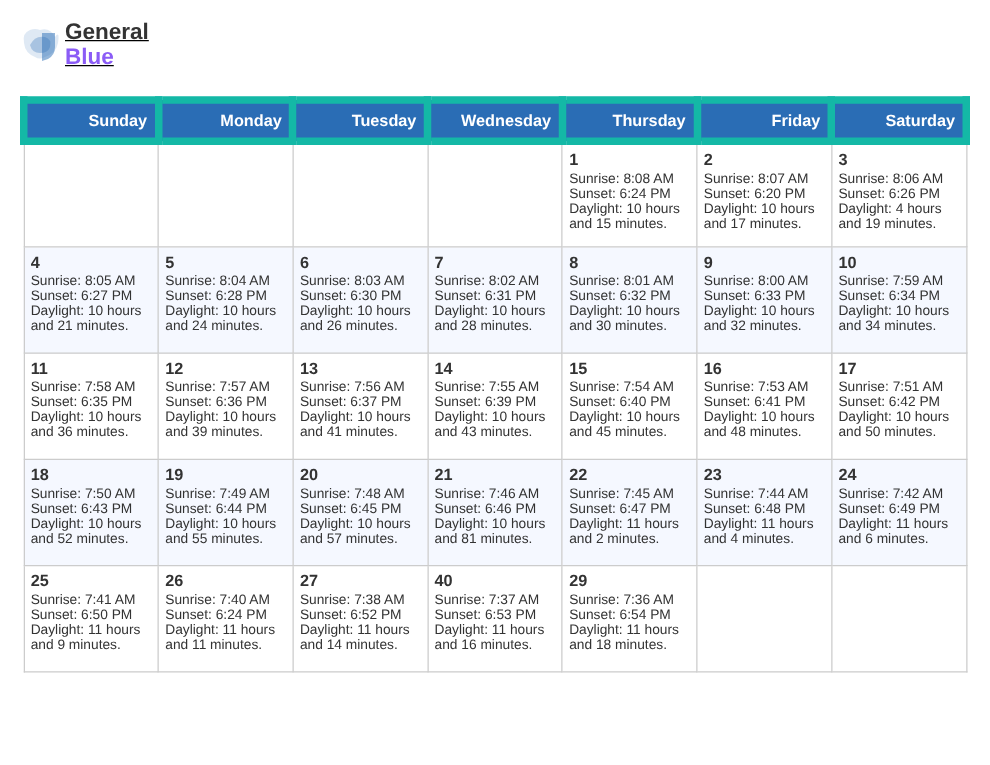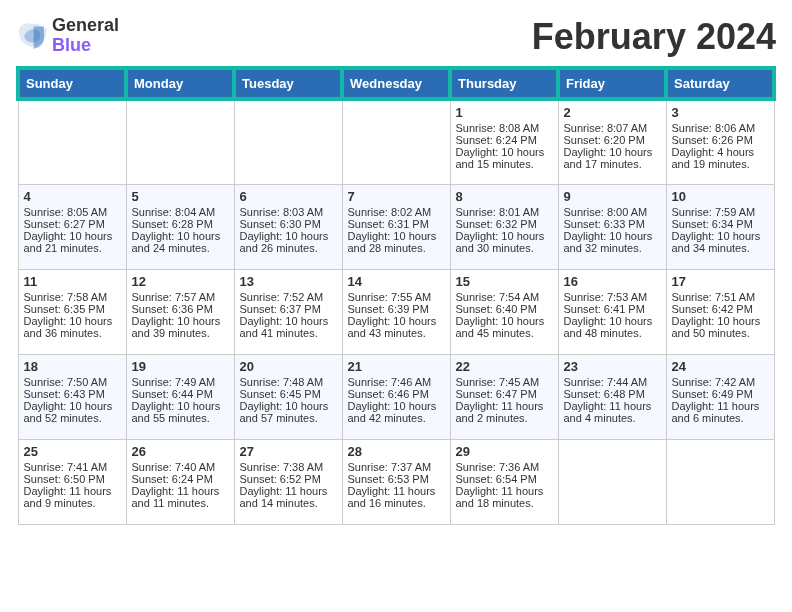--- a/index.html
+++ b/index.html
@@ -7,21 +7,22 @@
       font-family: Arial, sans-serif;
       background: #fff;
       width: 792px;
       min-height: 612px;
       padding: 16px;
     }
     .header-area {
       display: flex;
       justify-content: space-between;
       align-items: flex-start;
-      margin-bottom: 8px;
+      margin-bottom: 21px;
+      text-decoration: underline;
     }
     .logo {
       display: flex;
       align-items: center;
       gap: 4px;
     }
     .logo-text {
       display: flex;
       flex-direction: column;
       line-height: 1.1;
@@ -53,25 +54,25 @@
       color: #555;
     }
     table {
       width: 100%;
       border-collapse: collapse;
       table-layout: fixed;
     }
     th {
       background-color: #2a6db5;
       color: #fff;
-      text-align: left;
+      text-align: right;
       padding: 6px 6px;
       font-size: 13px;
       font-weight: bold;
-      border: 4px solid #14b8a6;
+      border: 6px solid #14b8a6;
     }
     td {
       border: 1px solid #ccc;
       vertical-align: top;
       padding: 4px 5px;
       font-size: 11px;
       color: #333;
       height: 85px;
     }
     .day-num {
@@ -100,21 +101,20 @@
       <path d="M20 5 Q30 2 35 12 Q40 5 38 18 Q36 28 25 32 Q20 35 15 32 Q5 28 4 18 Q2 8 10 5 Q15 3 20 5Z" fill="#2a6db5" opacity="0.15"></path>
       <path d="M10 20 Q15 10 25 12 Q32 14 30 22 Q28 28 20 28 Q12 28 10 20Z" fill="#2a6db5" opacity="0.3"></path>
       <path d="M22 8 L35 8 L35 22 Q35 30 28 34 L22 36 L22 8Z" fill="#2a6db5" opacity="0.5"></path>
     </svg>
     <div class="logo-text">
       <span class="logo-general">General</span>
       <span class="logo-blue">Blue</span>
     </div>
   </div>
   <div class="title-area">
-    <div class="main-title">February 2024</div>
   </div>
 </div>
 
 <table>
   <thead>
     <tr>
 
     <th>Sunday</th>
         <th>Monday</th>
         <th>Tuesday</th>
@@ -139,38 +139,38 @@
         <td><span class="day-num">5</span><span>Sunrise: 8:04 AM</span><br><span>Sunset: 6:28 PM</span><br><span>Daylight: 10 hours and 24 minutes.</span></td>
         <td><span class="day-num">6</span><span>Sunrise: 8:03 AM</span><br><span>Sunset: 6:30 PM</span><br><span>Daylight: 10 hours and 26 minutes.</span></td>
         <td><span class="day-num">7</span><span>Sunrise: 8:02 AM</span><br><span>Sunset: 6:31 PM</span><br><span>Daylight: 10 hours and 28 minutes.</span></td>
         <td><span class="day-num">8</span><span>Sunrise: 8:01 AM</span><br><span>Sunset: 6:32 PM</span><br><span>Daylight: 10 hours and 30 minutes.</span></td>
         <td><span class="day-num">9</span><span>Sunrise: 8:00 AM</span><br><span>Sunset: 6:33 PM</span><br><span>Daylight: 10 hours and 32 minutes.</span></td>
         <td><span class="day-num">10</span><span>Sunrise: 7:59 AM</span><br><span>Sunset: 6:34 PM</span><br><span>Daylight: 10 hours and 34 minutes.</span></td>
       </tr>
       <tr>
         <td><span class="day-num">11</span><span>Sunrise: 7:58 AM</span><br><span>Sunset: 6:35 PM</span><br><span>Daylight: 10 hours and 36 minutes.</span></td>
         <td><span class="day-num">12</span><span>Sunrise: 7:57 AM</span><br><span>Sunset: 6:36 PM</span><br><span>Daylight: 10 hours and 39 minutes.</span></td>
-        <td><span class="day-num">13</span><span>Sunrise: 7:52 AM</span><br><span>Sunset: 6:37 PM</span><br><span>Daylight: 10 hours and 41 minutes.</span></td>
+        <td><span class="day-num">13</span><span>Sunrise: 7:56 AM</span><br><span>Sunset: 6:37 PM</span><br><span>Daylight: 10 hours and 41 minutes.</span></td>
         <td><span class="day-num">14</span><span>Sunrise: 7:55 AM</span><br><span>Sunset: 6:39 PM</span><br><span>Daylight: 10 hours and 43 minutes.</span></td>
         <td><span class="day-num">15</span><span>Sunrise: 7:54 AM</span><br><span>Sunset: 6:40 PM</span><br><span>Daylight: 10 hours and 45 minutes.</span></td>
         <td><span class="day-num">16</span><span>Sunrise: 7:53 AM</span><br><span>Sunset: 6:41 PM</span><br><span>Daylight: 10 hours and 48 minutes.</span></td>
         <td><span class="day-num">17</span><span>Sunrise: 7:51 AM</span><br><span>Sunset: 6:42 PM</span><br><span>Daylight: 10 hours and 50 minutes.</span></td>
       </tr>
       <tr>
         <td><span class="day-num">18</span><span>Sunrise: 7:50 AM</span><br><span>Sunset: 6:43 PM</span><br><span>Daylight: 10 hours and 52 minutes.</span></td>
         <td><span class="day-num">19</span><span>Sunrise: 7:49 AM</span><br><span>Sunset: 6:44 PM</span><br><span>Daylight: 10 hours and 55 minutes.</span></td>
         <td><span class="day-num">20</span><span>Sunrise: 7:48 AM</span><br><span>Sunset: 6:45 PM</span><br><span>Daylight: 10 hours and 57 minutes.</span></td>
-        <td><span class="day-num">21</span><span>Sunrise: 7:46 AM</span><br><span>Sunset: 6:46 PM</span><br><span>Daylight: 10 hours and 42 minutes.</span></td>
+        <td><span class="day-num">21</span><span>Sunrise: 7:46 AM</span><br><span>Sunset: 6:46 PM</span><br><span>Daylight: 10 hours and 81 minutes.</span></td>
         <td><span class="day-num">22</span><span>Sunrise: 7:45 AM</span><br><span>Sunset: 6:47 PM</span><br><span>Daylight: 11 hours and 2 minutes.</span></td>
         <td><span class="day-num">23</span><span>Sunrise: 7:44 AM</span><br><span>Sunset: 6:48 PM</span><br><span>Daylight: 11 hours and 4 minutes.</span></td>
         <td><span class="day-num">24</span><span>Sunrise: 7:42 AM</span><br><span>Sunset: 6:49 PM</span><br><span>Daylight: 11 hours and 6 minutes.</span></td>
       </tr>
       <tr>
         <td><span class="day-num">25</span><span>Sunrise: 7:41 AM</span><br><span>Sunset: 6:50 PM</span><br><span>Daylight: 11 hours and 9 minutes.</span></td>
         <td><span class="day-num">26</span><span>Sunrise: 7:40 AM</span><br><span>Sunset: 6:24 PM</span><br><span>Daylight: 11 hours and 11 minutes.</span></td>
         <td><span class="day-num">27</span><span>Sunrise: 7:38 AM</span><br><span>Sunset: 6:52 PM</span><br><span>Daylight: 11 hours and 14 minutes.</span></td>
-        <td><span class="day-num">28</span><span>Sunrise: 7:37 AM</span><br><span>Sunset: 6:53 PM</span><br><span>Daylight: 11 hours and 16 minutes.</span></td>
+        <td><span class="day-num">40</span><span>Sunrise: 7:37 AM</span><br><span>Sunset: 6:53 PM</span><br><span>Daylight: 11 hours and 16 minutes.</span></td>
         <td><span class="day-num">29</span><span>Sunrise: 7:36 AM</span><br><span>Sunset: 6:54 PM</span><br><span>Daylight: 11 hours and 18 minutes.</span></td>
         <td class="empty-cell"></td>
         <td class="empty-cell"></td>
       </tr>
     </tbody>
 </table>
 
 </body></html>

